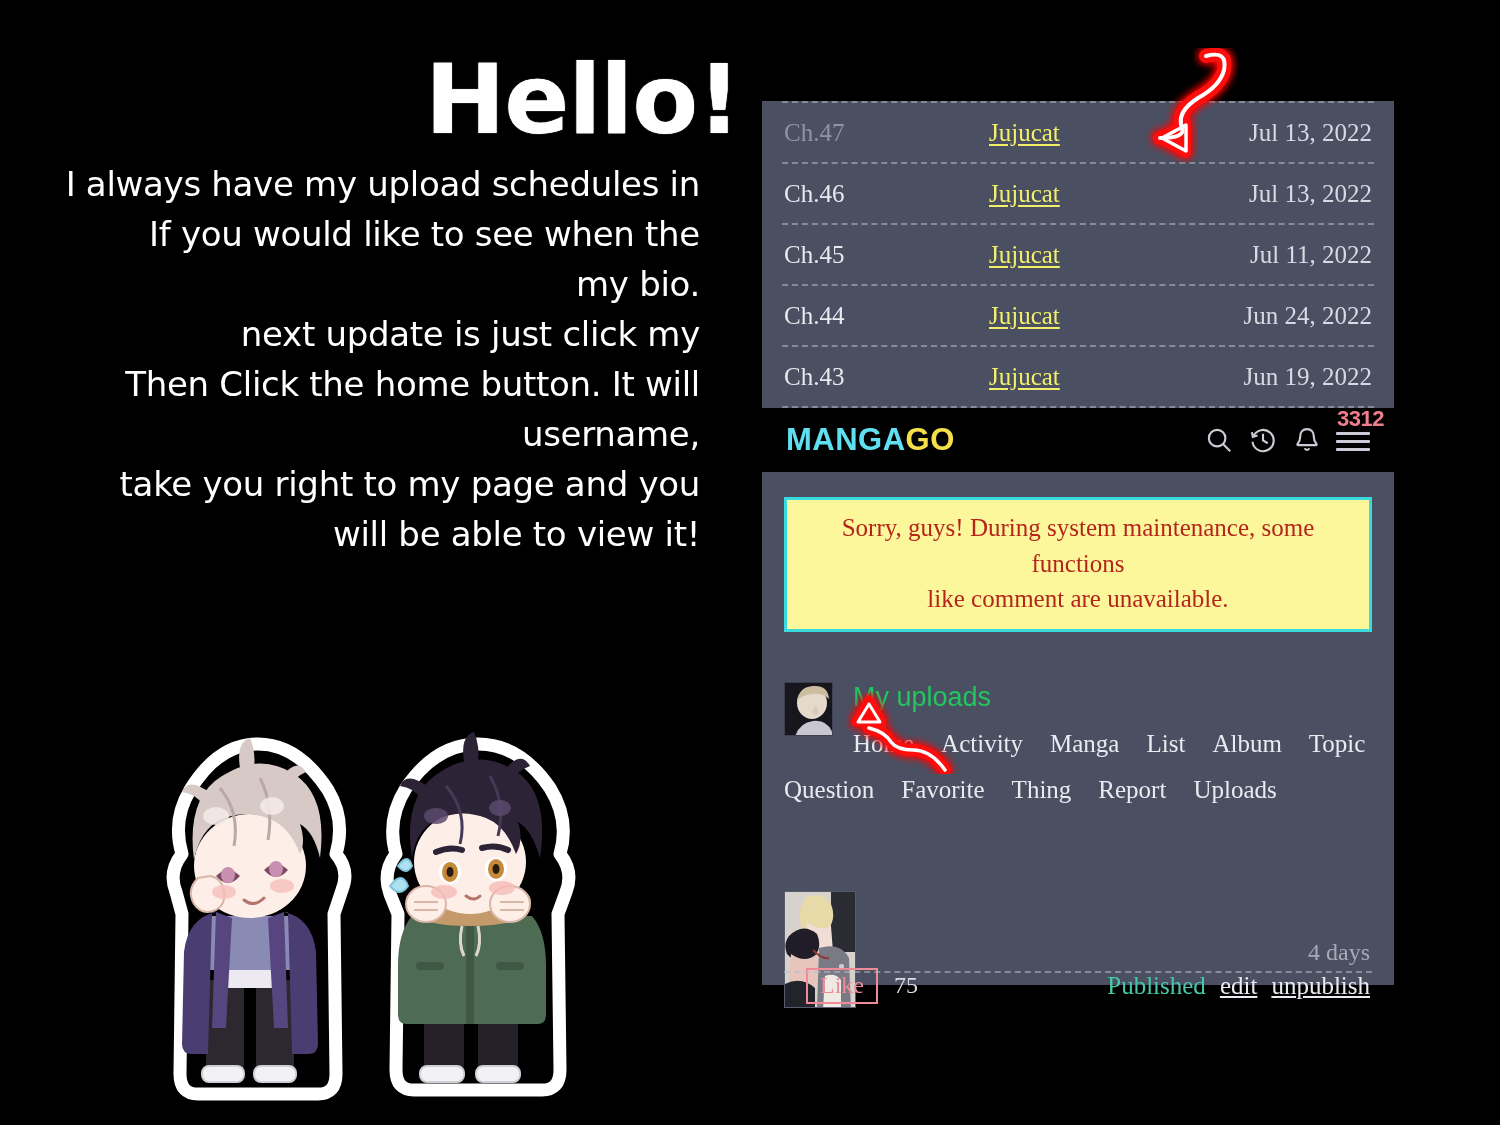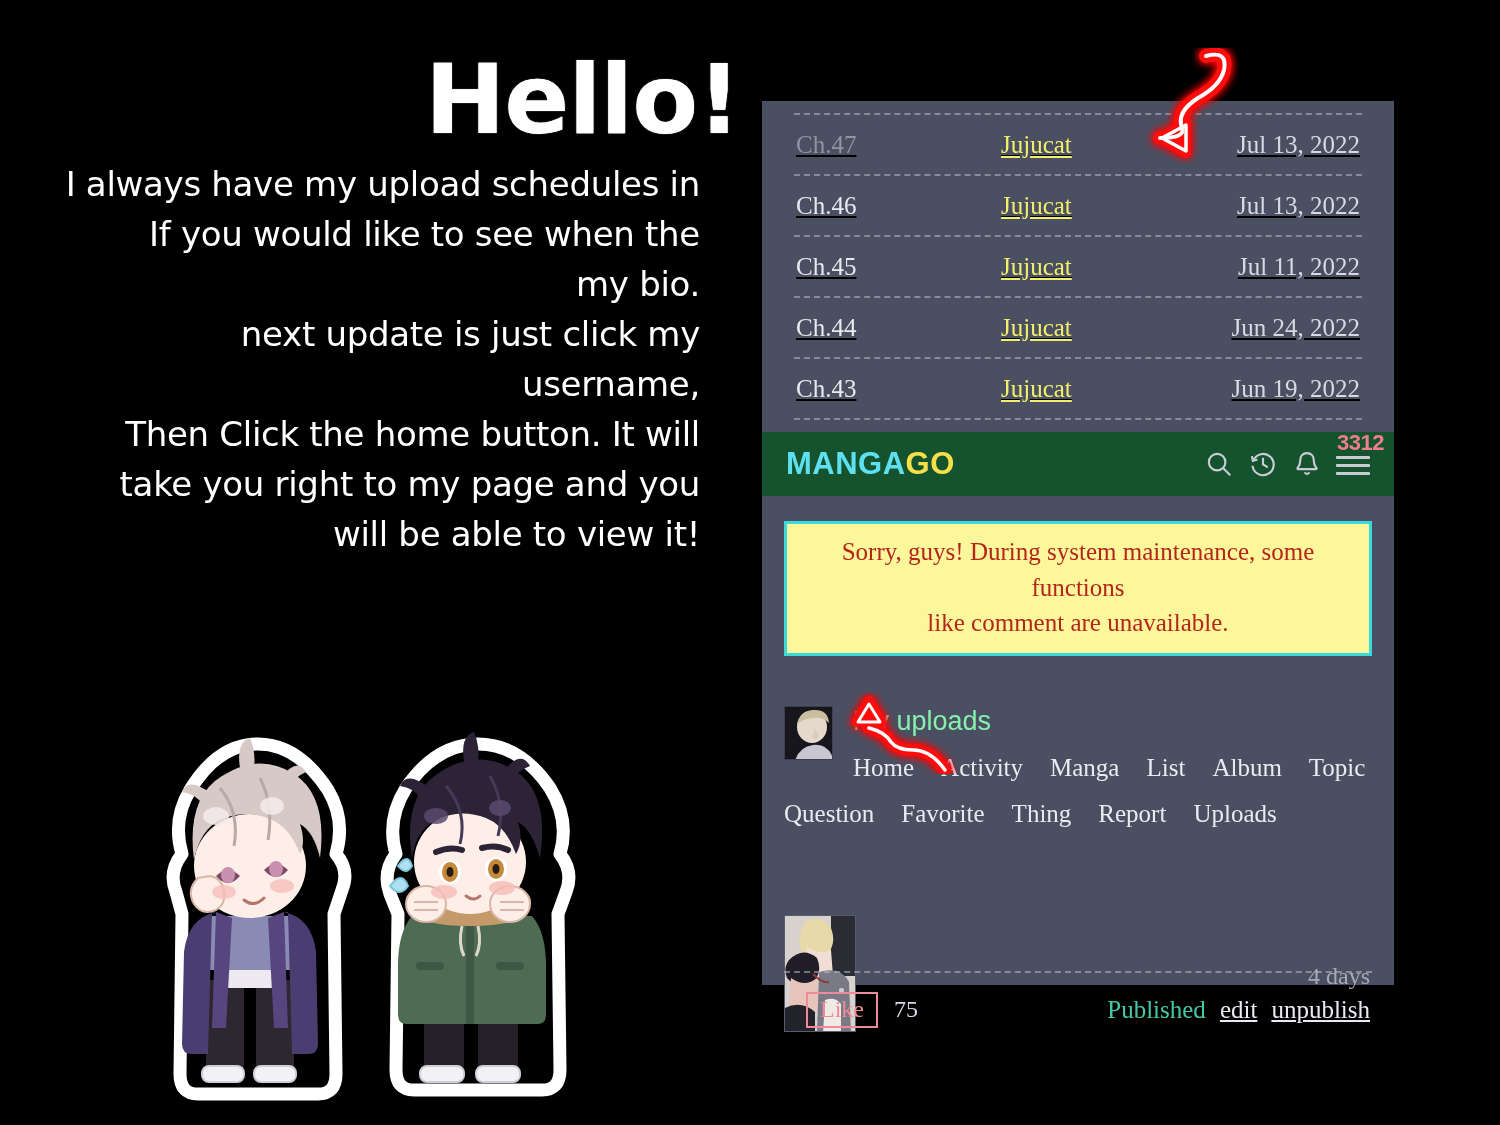--- a/index.html
+++ b/index.html
@@ -40,21 +40,21 @@
   }
 
   
   .panel {
     position: absolute; left: 762px; top: 101px;
     width: 632px; height: 884px;
     background: #4a4f61;
   }
 
   
-  .chapter-list { padding: 12px; text-decoration: underline; }
+  .chapter-list { padding: 0; }
   .dashrule {
     height: 1px; margin: 0 20px;
     border-top: 2px dashed #b9bdc8;
     opacity: .55;
   }
   .chrow {
     display: flex; align-items: center;
     height: 59px;
     padding: 0 22px;
     font-family: "Liberation Serif", serif;
@@ -65,21 +65,21 @@
   .chrow .ch-user { flex: 1 1 auto; text-align: left; padding-left: 25px; }
   .chrow .ch-user a {
     color: #f2f06b; text-decoration: underline;
     text-underline-offset: 3px;
     font-family: "Liberation Serif", serif;
   }
   .chrow .ch-date { flex: 0 0 190px; text-align: right; color: #d7dae2; }
 
   
   .appbar {
-    height: 64px; background: #14532d;
+    height: 64px; background: #000000;
     display: flex; align-items: center;
     padding: 0 18px 0 24px;
     position: relative;
   }
   .logo {
     font-size: 31px; font-weight: 700; letter-spacing: .5px;
     font-family: "Liberation Sans", sans-serif;
   }
   .logo .a { color: #5ee0f0; }
   .logo .b { color: #f5e04a; }
@@ -115,21 +115,21 @@
 
   
   .profile { margin: 50px 22px 0 22px; display: flex; align-items: flex-start; }
   .avatar {
     width: 49px; height: 54px; flex: 0 0 49px;
     background: #1b1b21; overflow: hidden; position: relative;
     border: 1px solid #3c4050;
   }
   .profile-right { padding-left: 20px; flex: 1 1 auto; }
   .uploads-title {
-    color: #86efac; font-size: 27px; font-family: "Liberation Sans", sans-serif;
+    color: #22c55e; font-size: 27px; font-family: "Liberation Sans", sans-serif;
     margin-bottom: 8px;
   }
   .navrow {
     font-family: "Liberation Serif", serif;
     font-size: 25px; color: #e9ebf1;
     display: flex; flex-wrap: wrap; gap: 0 27px;
     line-height: 1.85;
   }
   .navrow a { color: #e9ebf1; text-decoration: none; }
   .navrow2 {
@@ -187,22 +187,22 @@
 
 <div class="stage">
 
   <div class="note">
     <div class="note-title">Hello!</div>
     <div class="note-body">
       <p>I always have my upload schedules in</p>
       <p>If you would like to see when the</p>
       <p>my bio.</p>
       <p>next update is just click my</p>
+      <p>Then Click the home button. It will</p>
       <p>username,</p>
-      <p>Then Click the home button. It will</p>
       <p>take you right to my page and you</p>
       <p>will be able to view it!</p>
     </div>
 
     <div class="chibis">
       <svg viewBox="0 0 500 380" width="500" height="380" xmlns="http://www.w3.org/2000/svg">
 
         <g>
 
           <path d="M70 60 q-18 30 -8 64 q-14 18 -6 38 l6 22 l-2 160 q0 20 18 20 l120 0 q18 0 18 -20 l-2 -160 l8 -24 q8 -20 -6 -36 q10 -34 -8 -64 q-30 -46 -70 -46 q-40 0 -68 46 z" fill="none" stroke="#ffffff" stroke-width="13" stroke-linejoin="round"></path>

